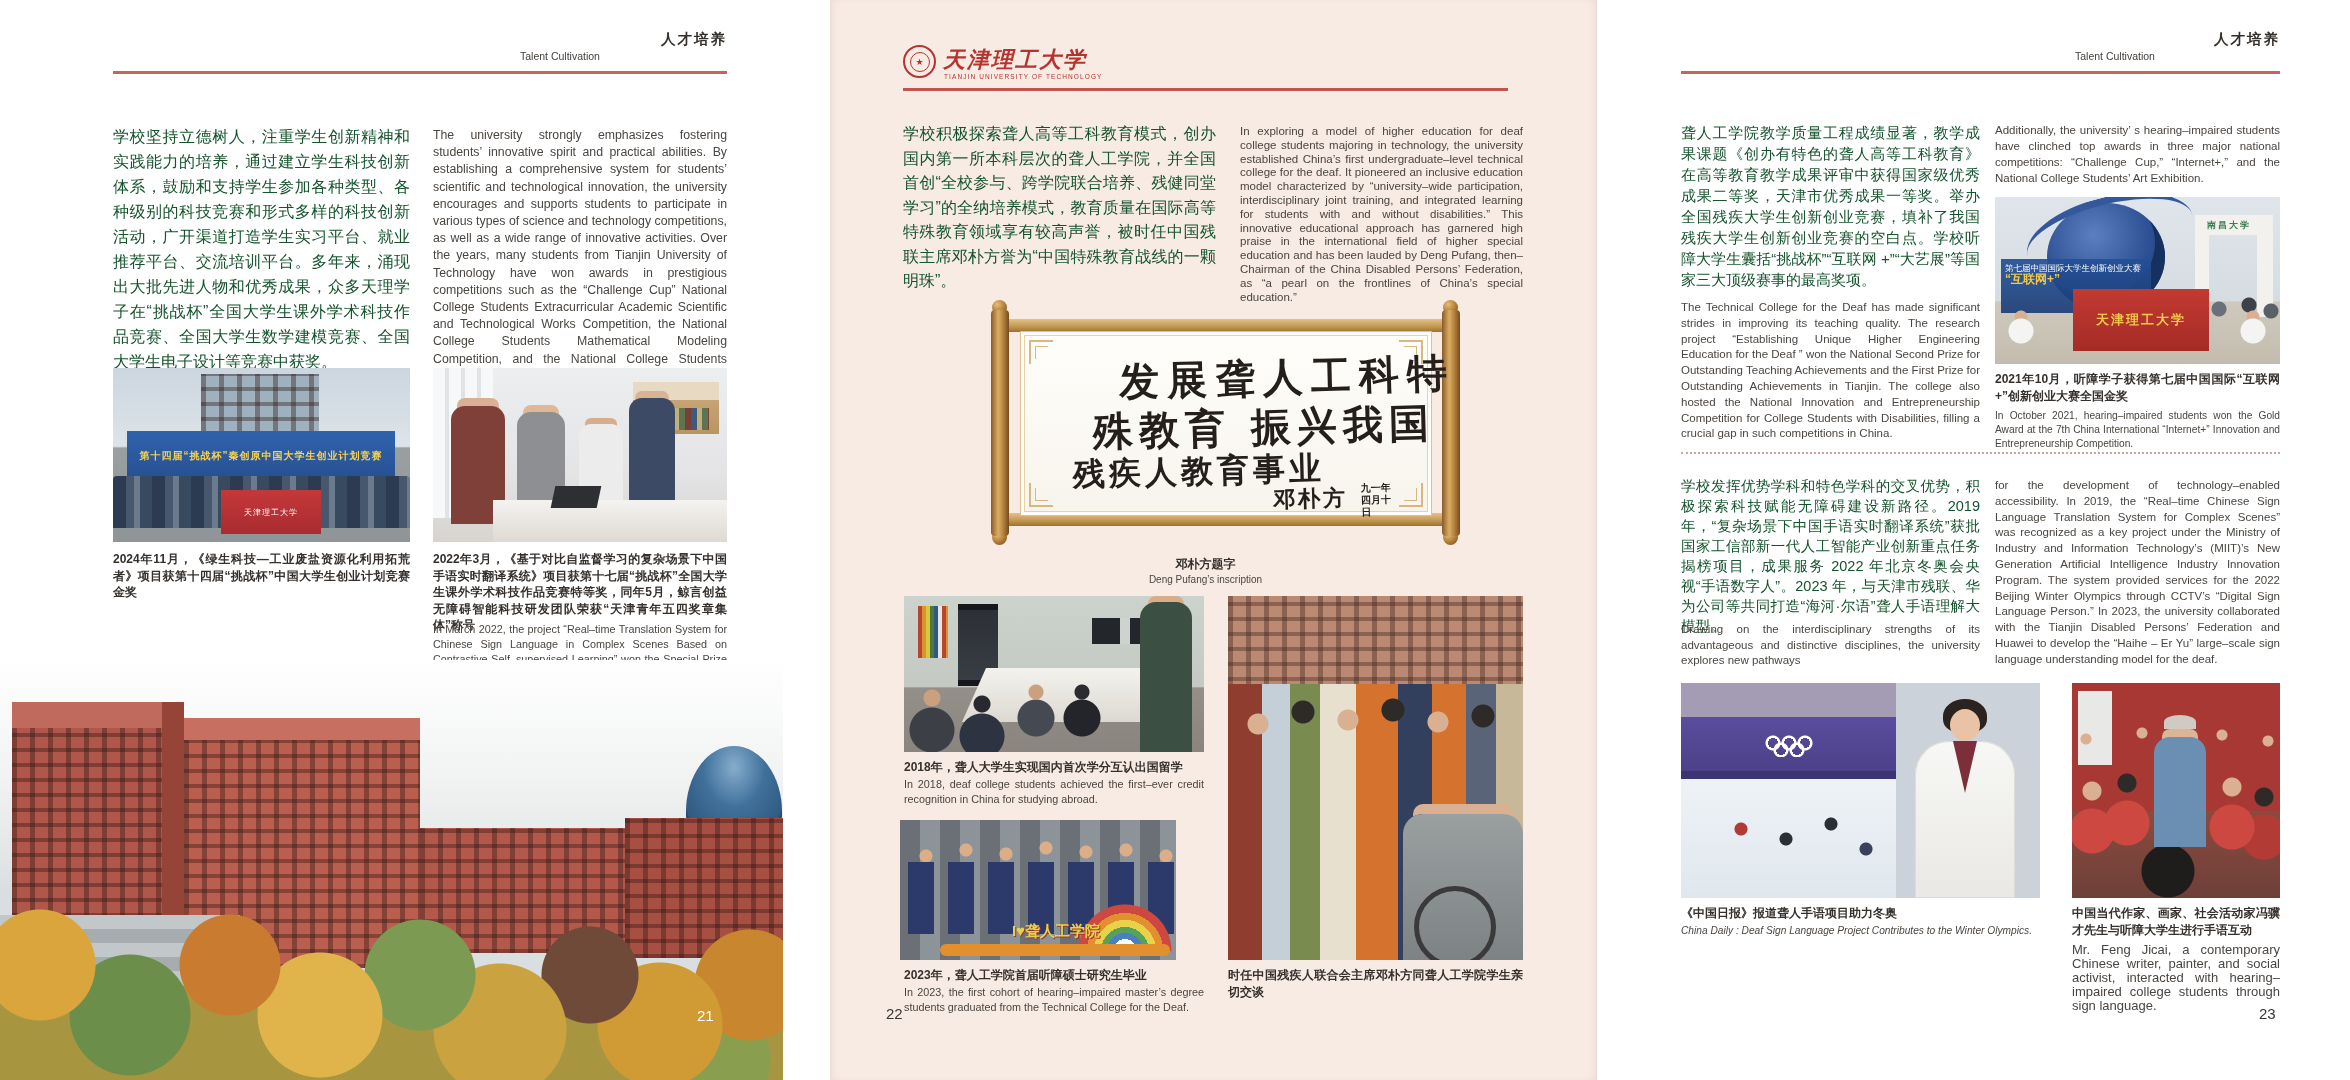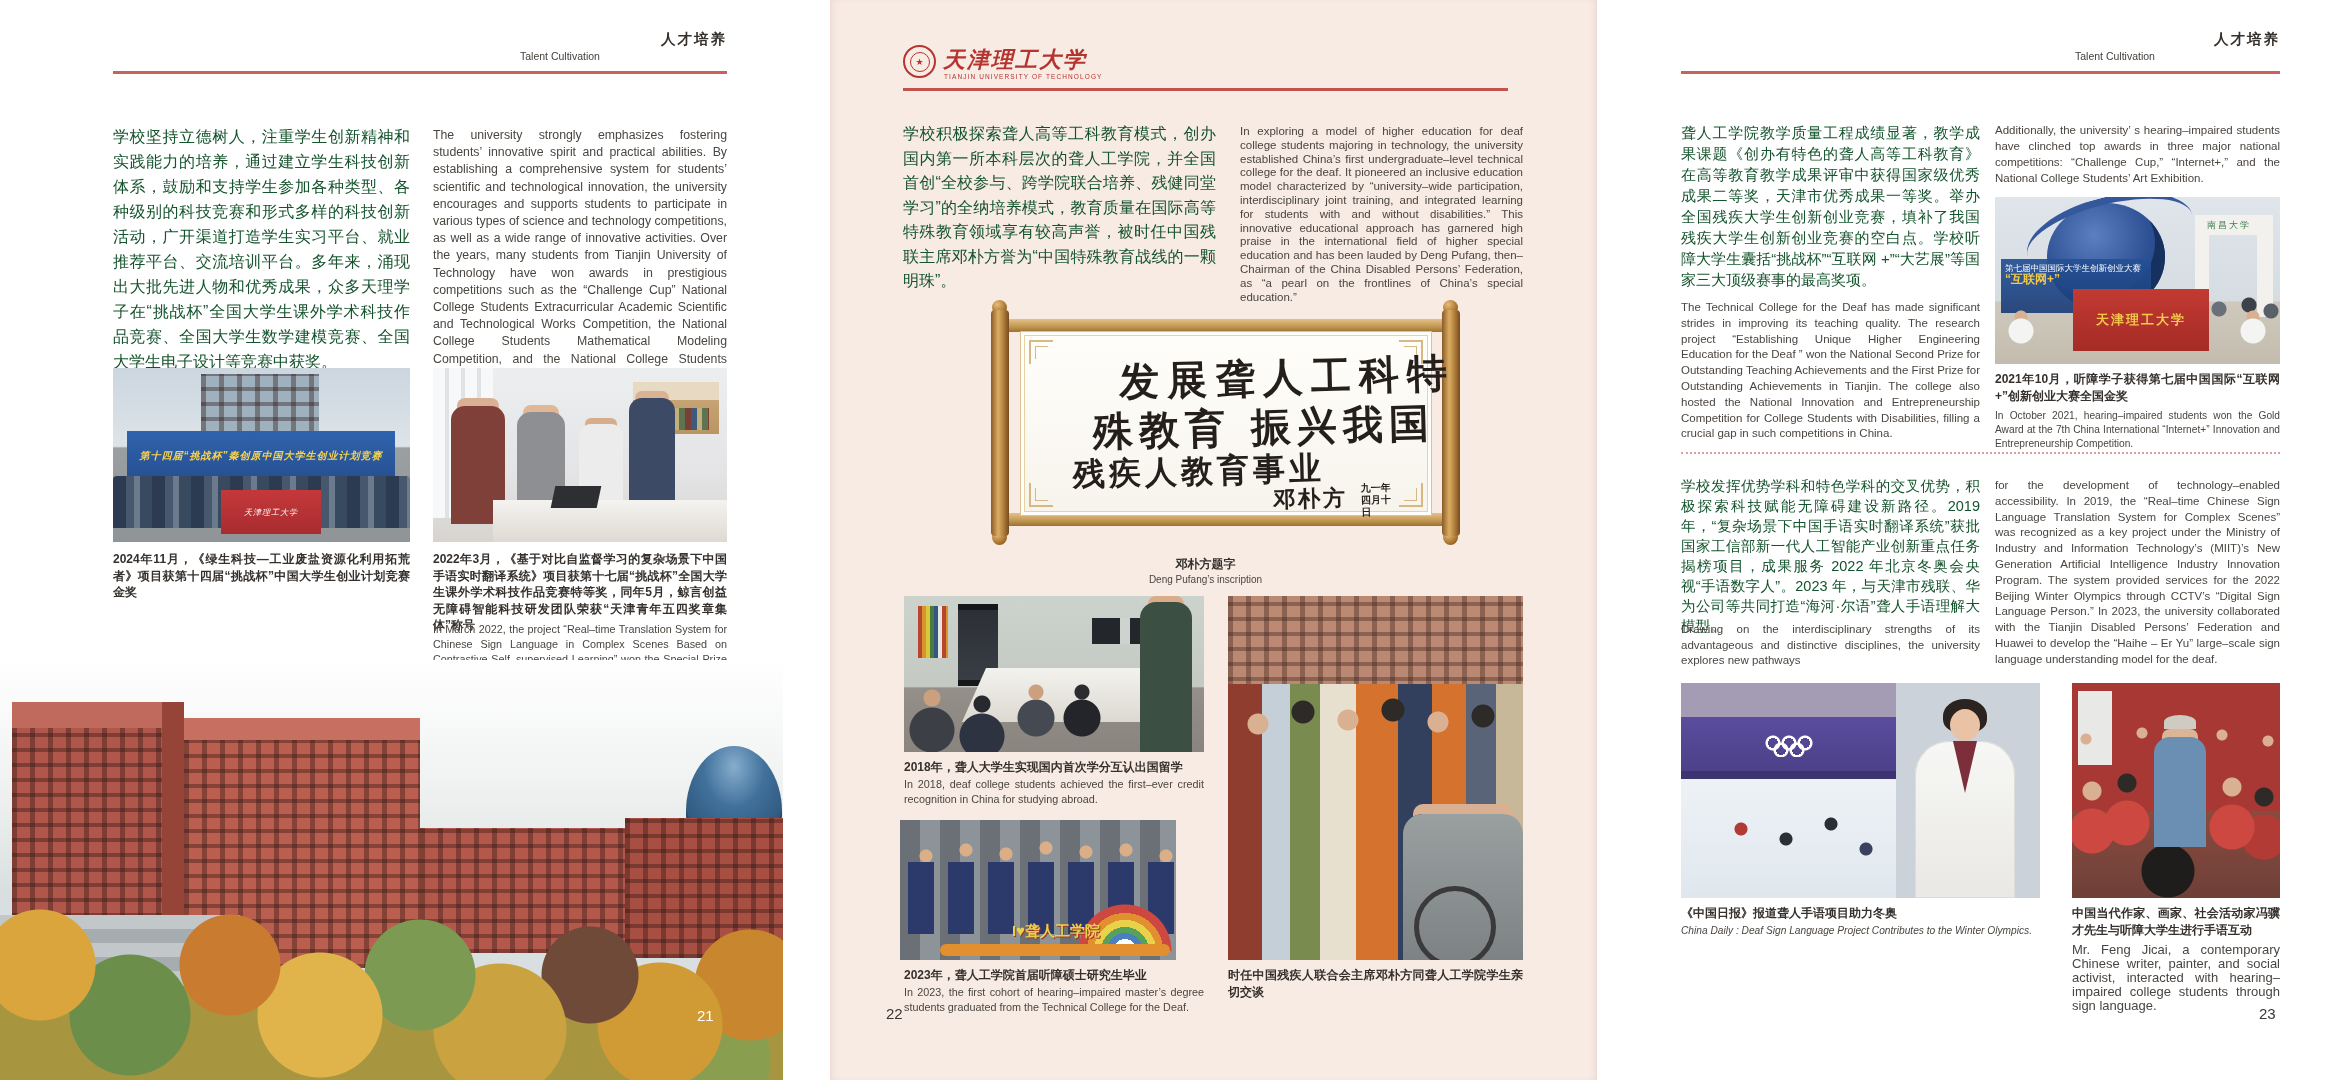--- a/index.html
+++ b/index.html
@@ -43,21 +43,21 @@
 <div id="stage">
 
   <div class="abs" style="left:0;top:0;width:830px;height:1080px;">
     <div class="abs hdr-zh" style="left:520px;top:30px;width:207px;">人才培养</div>
     <div class="abs hdr-en" style="left:520px;top:50px;width:207px;">Talent Cultivation</div>
     <div class="abs rule" style="left:113px;top:71px;width:614px;"></div>
 
     <div class="abs para-zh" style="left:113px;top:124px;width:297px;">学校坚持立德树人，注重学生创新精神和实践能力的培养，通过建立学生科技创新体系，鼓励和支持学生参加各种类型、各种级别的科技竞赛和形式多样的科技创新活动，广开渠道打造学生实习平台、就业推荐平台、交流培训平台。多年来，涌现出大批先进人物和优秀成果，众多天理学子在“挑战杯”全国大学生课外学术科技作品竞赛、全国大学生数学建模竞赛、全国大学生电子设计等竞赛中获奖。</div>
     <div class="abs para-en" style="left:433px;top:127px;width:294px;">The university strongly emphasizes fostering students’ innovative spirit and practical abilities. By establishing a comprehensive system for students’ scientific and technological innovation, the university encourages and supports students to participate in various types of science and technology competitions, as well as a wide range of innovative activities. Over the years, many students from Tianjin University of Technology have won awards in prestigious competitions such as the “Challenge Cup” National College Students Extracurricular Academic Scientific and Technological Works Competition, the National College Students Mathematical Modeling Competition, and the National College Students Electronic Design Competition.</div>
 
-    <div class="photo" style="left:113px;top:368px;width:297px;height:174px;background:linear-gradient(180deg,#ccd6df 0%,#dde4e9 45%,#9aa0a2 46%,#8f9496 100%);font-style:italic;">
+    <div class="photo" style="left:113px;top:368px;width:297px;height:174px;background:linear-gradient(180deg,#ccd6df 0%,#dde4e9 45%,#9aa0a2 46%,#8f9496 100%);">
       <div class="art grid-win" style="left:88px;top:6px;width:118px;height:92px;background-color:#9fb0bf;"></div>
       <div class="art" style="left:0;top:48px;width:297px;height:55px;background:radial-gradient(circle at 8% 60%,#4f6b3f 0 24px,transparent 25px),radial-gradient(circle at 95% 55%,#5470422 0 30px,transparent 31px),radial-gradient(circle at 97% 60%,#4f6b3f 0 26px,transparent 27px);"></div>
       <div class="art" style="left:14px;top:63px;width:268px;height:50px;background:linear-gradient(180deg,#2f63ad,#274f92);display:flex;align-items:center;justify-content:center;">
         <span style="color:#f7d34c;font-size:10px;font-weight:bold;letter-spacing:1px;">第十四届“挑战杯”秦创原中国大学生创业计划竞赛</span>
       </div>
       <div class="art" style="left:0;top:108px;width:297px;height:52px;background:repeating-linear-gradient(90deg,#2c3a52 0 13px,#47586e 13px 21px,#6b7a8c 21px 27px,#374a60 27px 39px);border-radius:4px 4px 0 0;"></div>
       <div class="art" style="left:108px;top:122px;width:100px;height:44px;background:linear-gradient(180deg,#c5383a,#a82c30);display:flex;align-items:center;justify-content:center;">
         <span style="color:#fff;font-size:8px;letter-spacing:1px;">天津理工大学</span>
       </div>
     </div>
@@ -195,21 +195,21 @@
     <div class="abs para-en" style="left:84px;top:300px;width:299px;font-size:11.5px;line-height:15.8px;">The Technical College for the Deaf has made significant strides in improving its teaching quality. The research project “Establishing Unique Higher Engineering Education for the Deaf ” won the National Second Prize for Outstanding Teaching Achievements and the First Prize for Outstanding Achievements in Tianjin. The college also hosted the National Innovation and Entrepreneurship Competition for College Students with Disabilities, filling a crucial gap in such competitions in China.</div>
     <div class="abs para-en" style="left:398px;top:122px;width:285px;font-size:11.5px;line-height:16px;">Additionally, the university’ s hearing–impaired students have clinched top awards in three major national competitions: “Challenge Cup,” “Internet+,” and the National College Students’ Art Exhibition.</div>
 
     <div class="photo" style="left:398px;top:197px;width:285px;height:167px;background:linear-gradient(180deg,#dfe5ea 0%,#d6dde2 62%,#cfc9bd 63%,#c3bcae 100%);">
       <div class="art" style="left:52px;top:6px;width:118px;height:108px;border-radius:50%;background:radial-gradient(circle at 40% 30%,#5b7fc0,#2c4f93 55%,#1d3a72);box-shadow:inset -10px -14px 0 #16305f;"></div>
       <div class="art" style="left:30px;top:0px;width:170px;height:70px;border-radius:50%;border-top:7px solid #35589c;transform:rotate(-14deg);"></div>
       <div class="art" style="left:6px;top:62px;width:150px;height:54px;background:linear-gradient(180deg,rgba(36,80,150,.92),rgba(28,62,120,.92));color:#ffffff;font-size:8.5px;line-height:11px;padding:4px;box-sizing:border-box;">
         <span>第七届中国国际大学生创新创业大赛</span>
         <div style="color:#f2c84b;font-size:12px;font-weight:bold;"><span>“互联网+”</span></div>
       </div>
-      <div class="art" style="left:200px;top:18px;width:78px;height:102px;background:linear-gradient(90deg,#f2f1ee 0 14px,transparent 14px 62px,#f2f1ee 62px 78px),linear-gradient(180deg,#f2f1ee 0 20px,transparent 20px);">
+      <div class="art" style="left:200px;top:18px;width:78px;height:102px;background:linear-gradient(90deg,#f2f1ee 0 14px,transparent 14px 62px,#f2f1ee 62px 78px),linear-gradient(180deg,#f2f1ee 0 20px,transparent 20px);font-weight:bold;">
         <span style="position:absolute;left:12px;top:4px;font-size:9px;color:#3f7f4f;letter-spacing:2px;">南昌大学</span>
       </div>
       <div class="art" style="left:180px;top:96px;width:105px;height:40px;background:radial-gradient(circle at 14px 14px,#4a4f58 0 7px,transparent 8px),radial-gradient(circle at 44px 16px,#6a7078 0 7px,transparent 8px),radial-gradient(circle at 74px 12px,#3c414a 0 7px,transparent 8px),radial-gradient(circle at 96px 18px,#5a6068 0 7px,transparent 8px);"></div>
       <div class="art" style="left:8px;top:112px;width:270px;height:55px;background:radial-gradient(circle at 18px 22px,#f4f4f2 0 12px,transparent 13px),radial-gradient(circle at 250px 22px,#f4f4f2 0 12px,transparent 13px),radial-gradient(circle at 18px 8px,#d9b091 0 6px,transparent 7px),radial-gradient(circle at 250px 8px,#d9b091 0 6px,transparent 7px);"></div>
       <div class="art" style="left:78px;top:92px;width:136px;height:62px;background:linear-gradient(180deg,#c23a32,#a52b26);display:flex;align-items:center;justify-content:center;">
         <span style="color:#f2c84b;font-size:13px;font-weight:bold;letter-spacing:2px;font-family:'Liberation Serif','DejaVu Serif',serif;">天津理工大学</span>
       </div>
     </div>
     <div class="abs cap-zh" style="left:398px;top:371px;width:285px;">2021年10月，听障学子获得第七届中国国际“互联网+”创新创业大赛全国金奖</div>
     <div class="abs cap-en" style="left:398px;top:409px;width:285px;font-size:10.2px;line-height:14px;">In October 2021, hearing–impaired students won the Gold Award at the 7th China International “Internet+” Innovation and Entrepreneurship Competition.</div>

